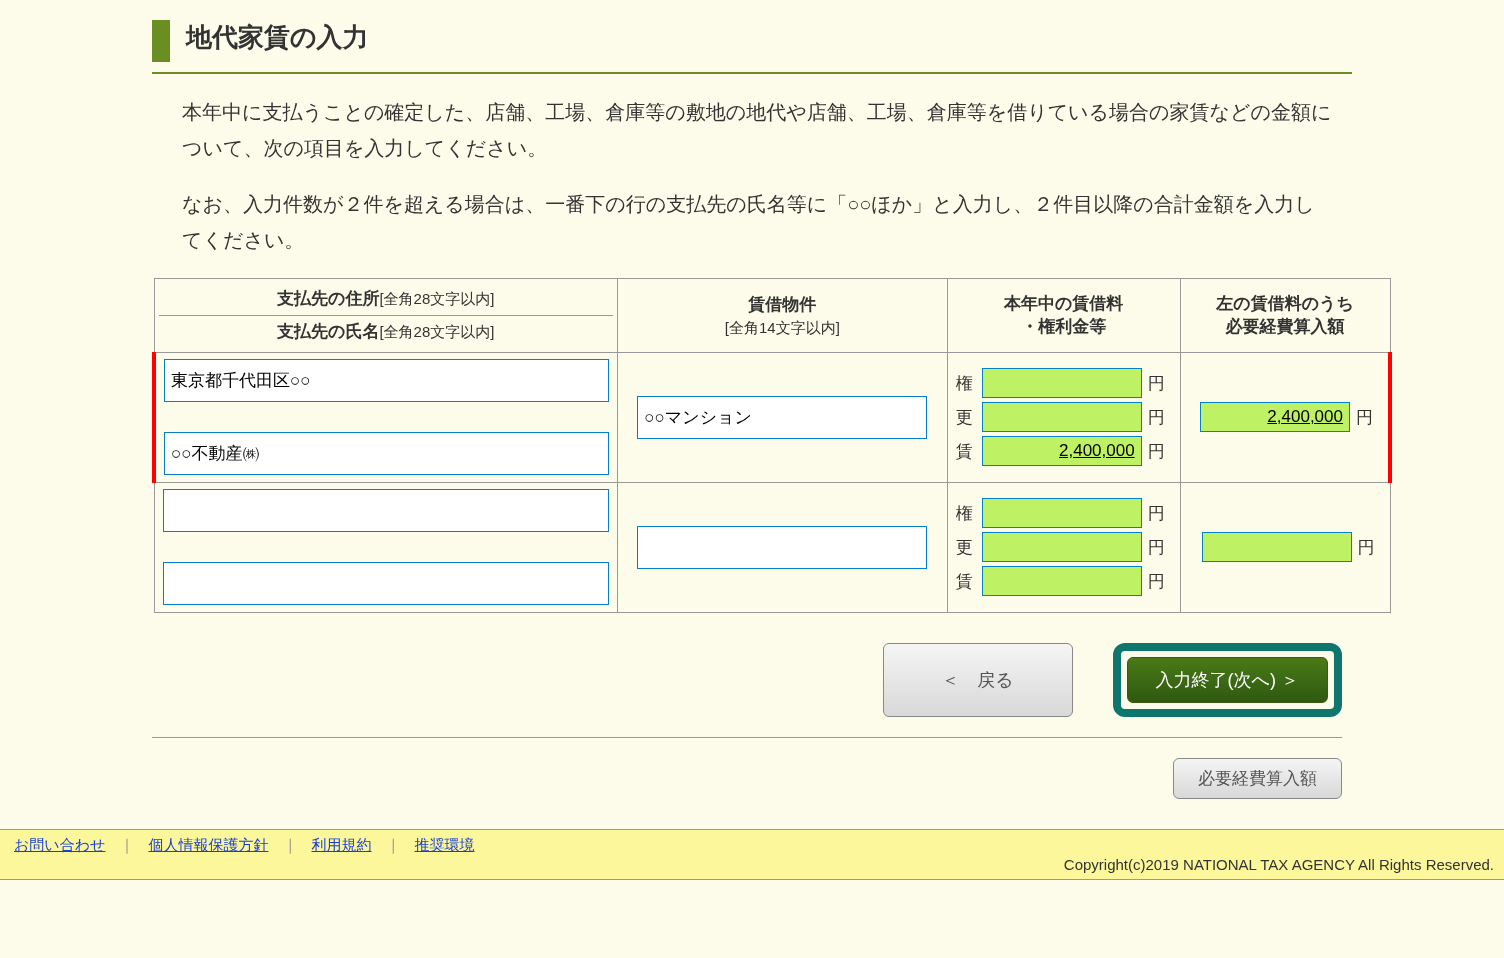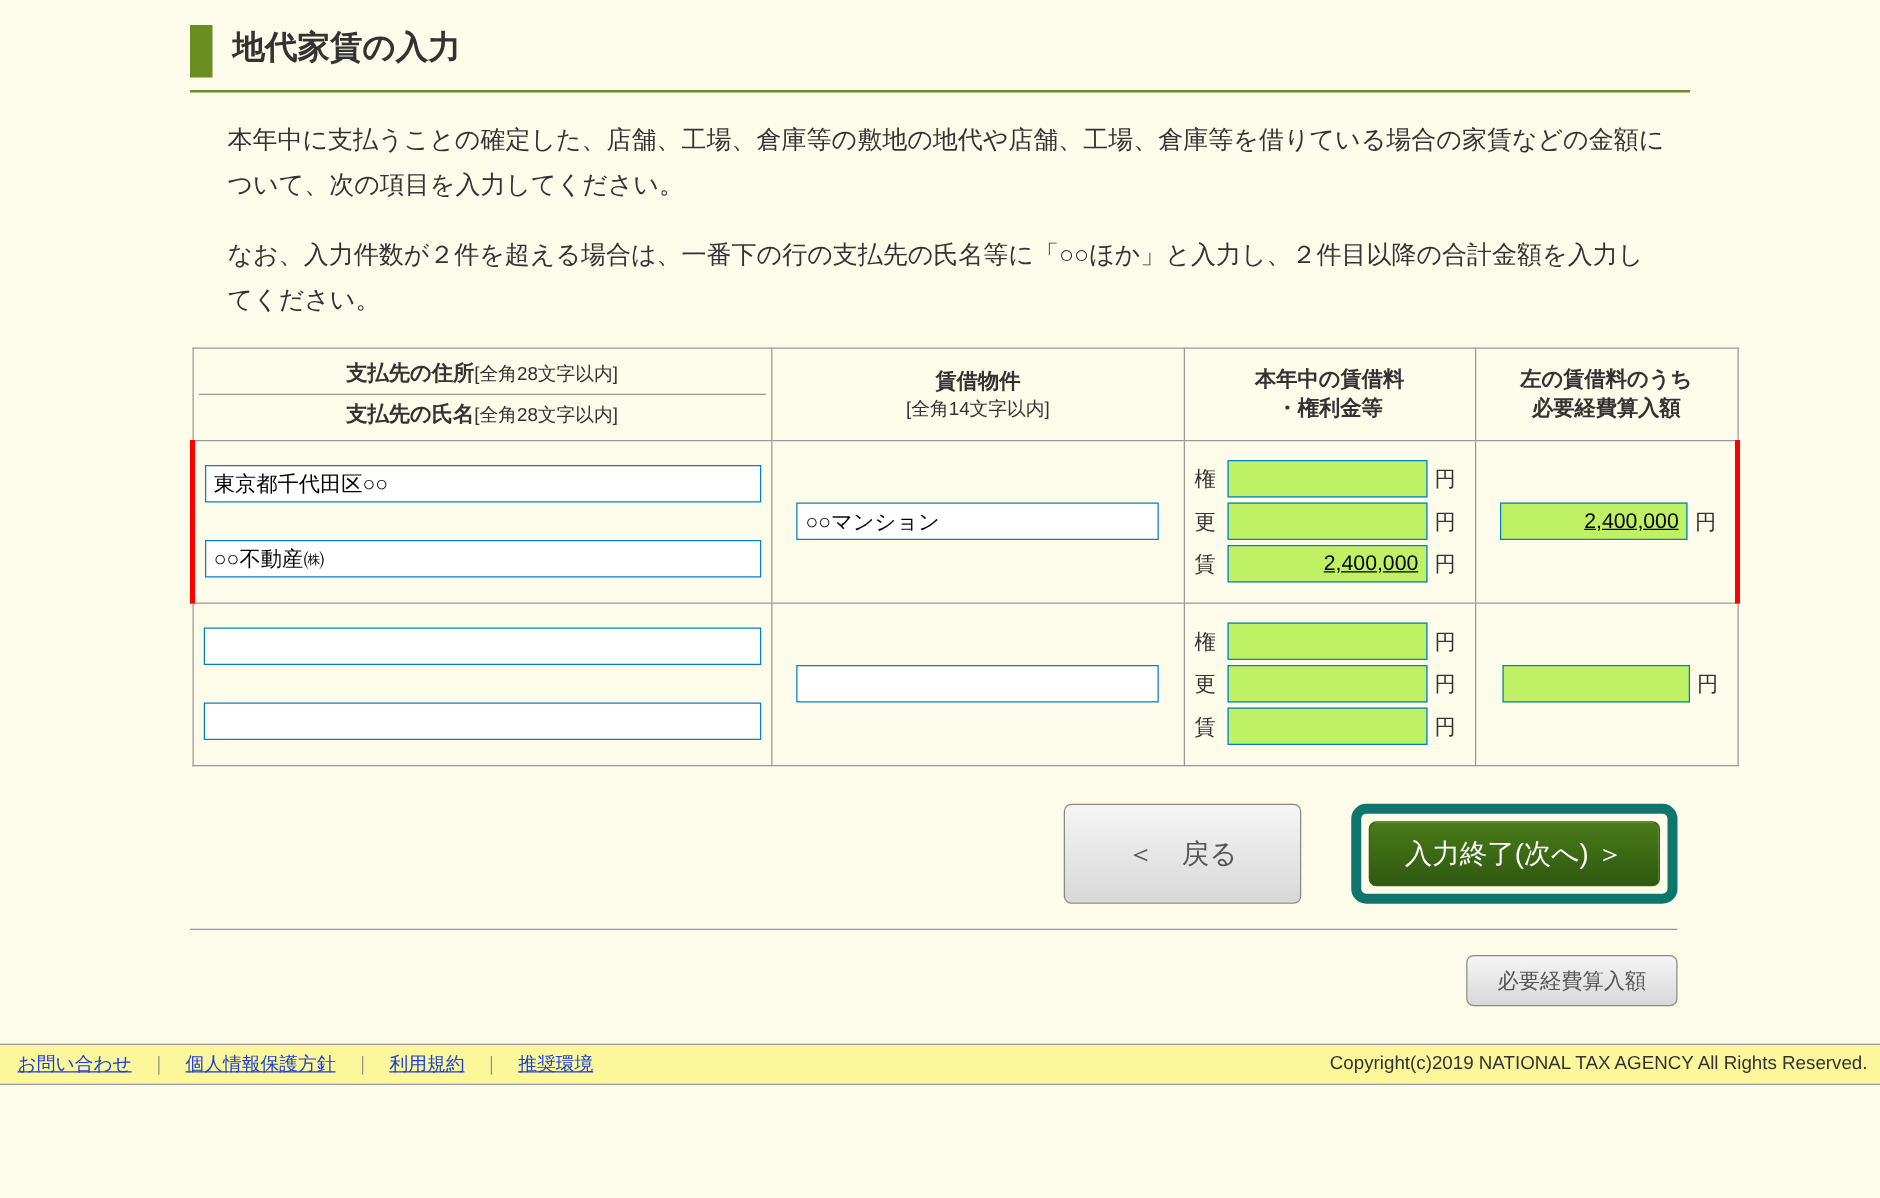--- a/index.html
+++ b/index.html
@@ -64,21 +64,21 @@
     padding: 0;
   }
   .th-split-row {
     border-bottom: 1px solid #999;
     padding: 4px;
   }
   .th-split-row:last-child { border-bottom: none; }
   
   input.text-field {
     width: 100%;
-    height: 30px;
+    height: 43px;
     border: 1px solid #057fc5;
     background: #fff;
     font-size: 17px;
     padding: 2px 6px;
   }
   input.num-field {
     width: 160px;
     height: 30px;
     border: 1px solid #057fc5;
     background: #bef264;
@@ -137,21 +137,21 @@
   .button-row {
     display: flex;
     justify-content: flex-end;
     gap: 40px;
     margin: 30px 50px 10px 40px;
     padding-bottom: 20px;
     border-bottom: 1px solid #999;
   }
   .btn {
     border-radius: 6px;
-    font-size: 22px;
+    font-size: 18px;
     padding: 10px 28px;
     cursor: pointer;
     border: 1px solid #888;
   }
   .btn-back {
     background: linear-gradient(#f5f5f5,#d8d8d8);
     color: #555;
     min-width: 190px;
   }
   .btn-next {
@@ -195,20 +195,21 @@
     text-decoration: underline;
     margin: 0 4px;
   }
   .footer-sep {
     color: #888;
     margin: 0 6px;
   }
   .footer-copy {
     color: #333;
     text-align: right;
+    margin-top: 20px;
   }
 </style>
 </head>
 <body>
 
 <div class="page">
 
   <div class="title-row">
     <div class="title-bar"></div>
     <div class="title-text">地代家賃の入力</div>

